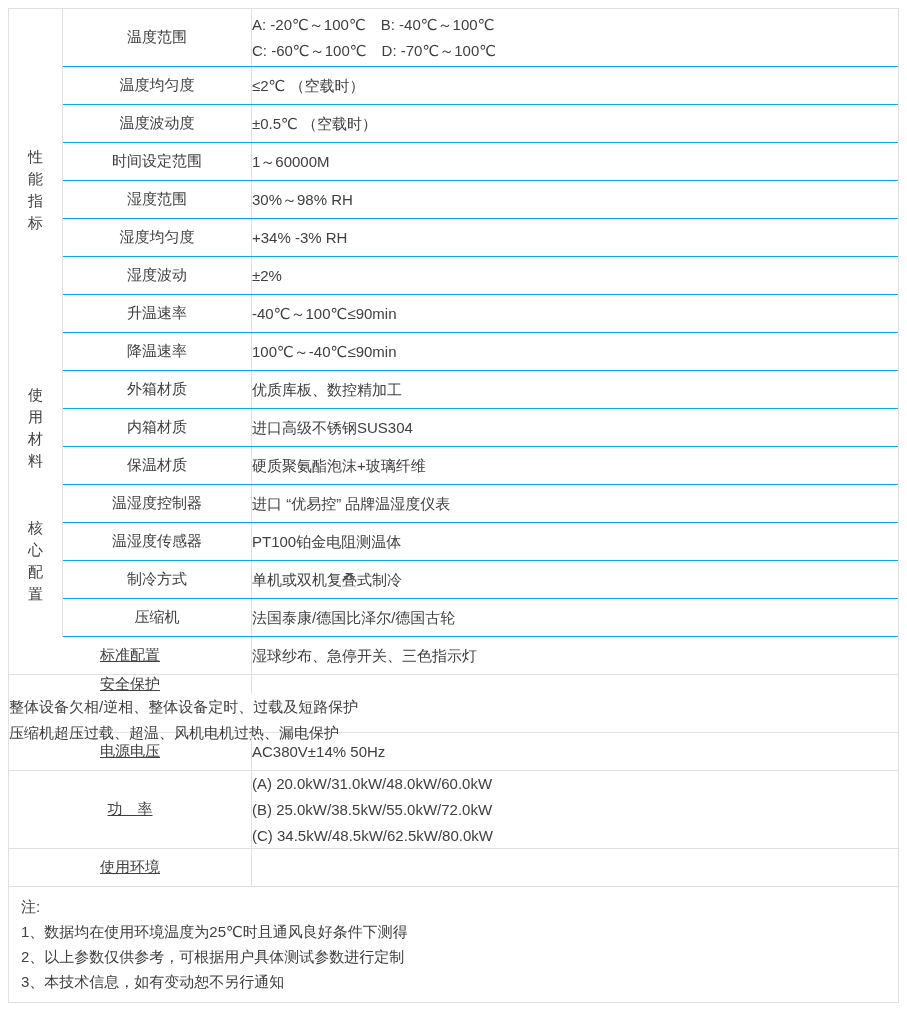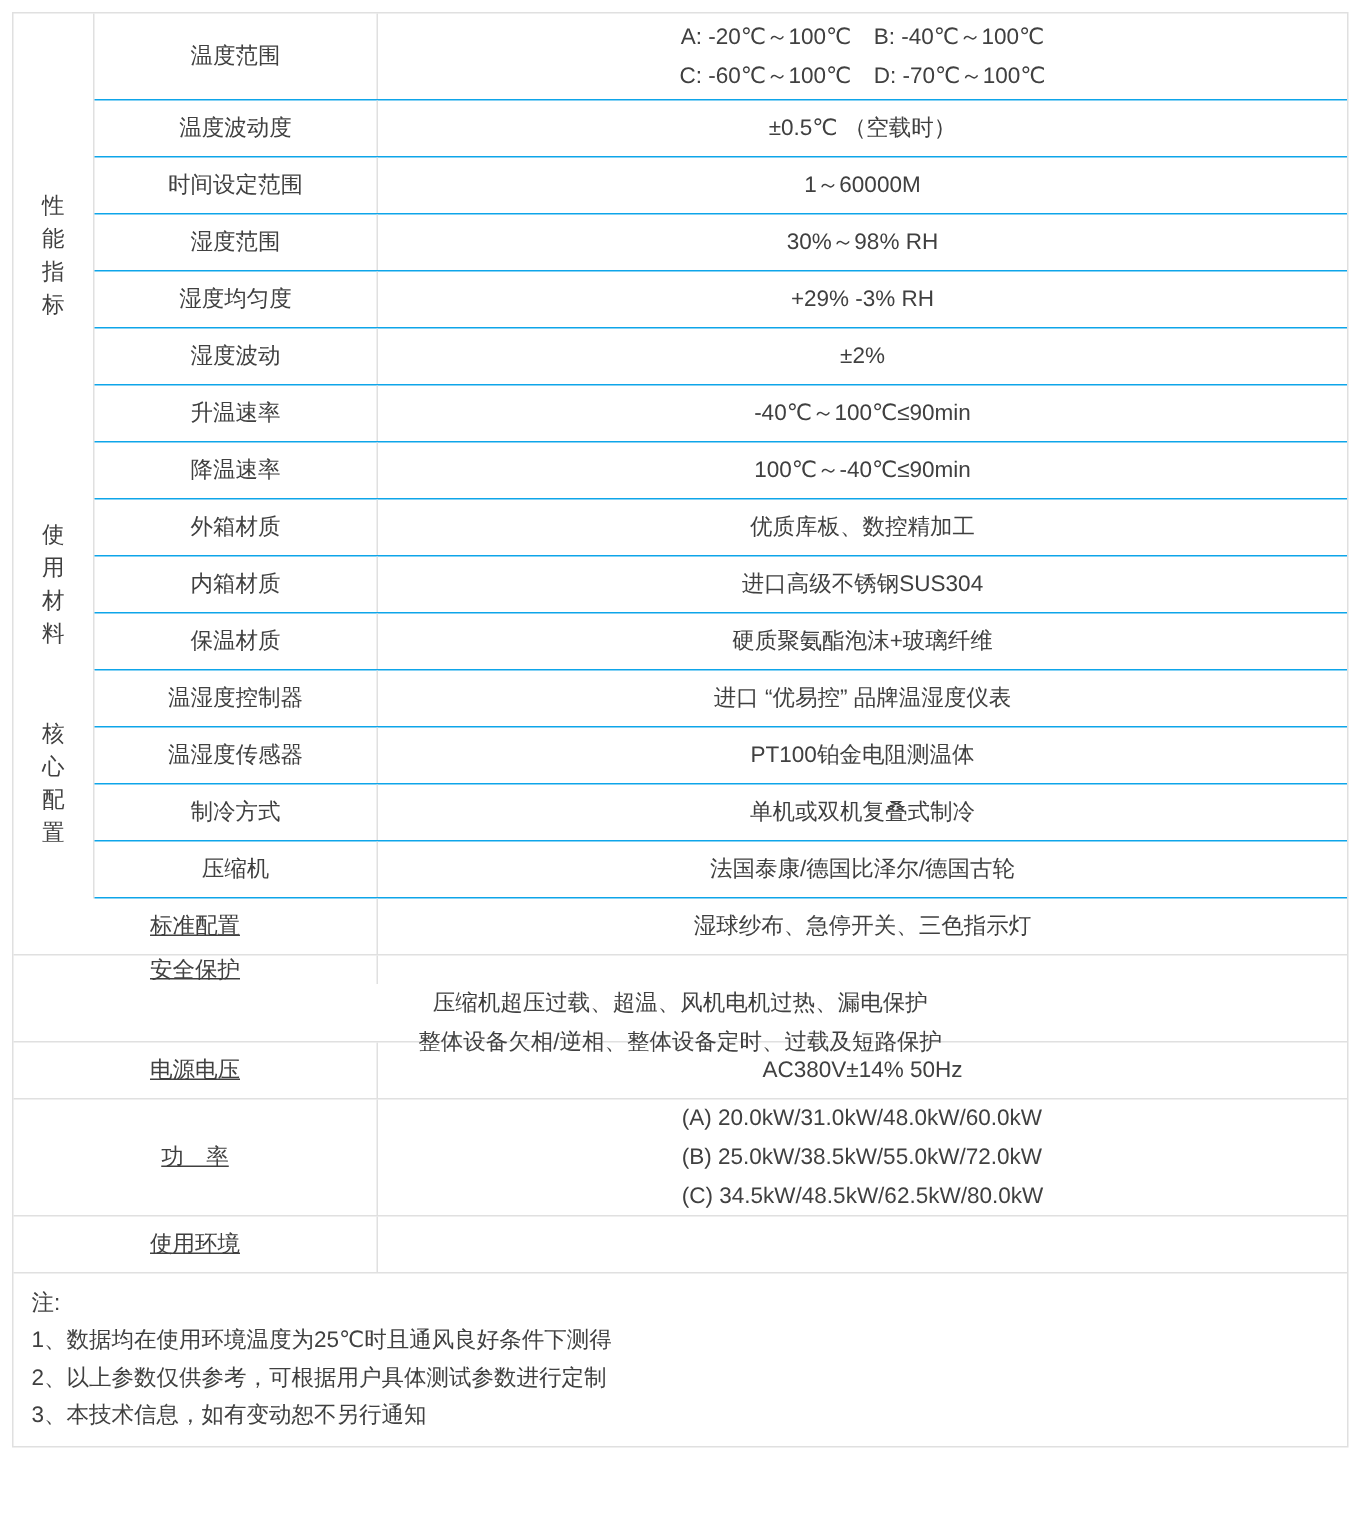--- a/index.html
+++ b/index.html
@@ -38,21 +38,21 @@
   .mrow.h58 { height: 58px; flex-direction: column; }
   .mrow.h78 { height: 78px; }
   .mlabel {
     width: 243px;
     border-right: 1px solid #e0e0e0;
     display: flex; align-items: center; justify-content: center; text-decoration: underline;
   }
   .vcell {
     flex: 1;
     display: flex; flex-direction: column;
-    align-items: center; justify-content: center;
+    align-items: flex-start; justify-content: center;
     line-height: 26px;
     text-align: center;
   }
   .pblock { text-align: left; }
   .notes { padding: 7px 12px 8px 12px; line-height: 25px; }
 </style>
 </head>
 <body>
 
 <div class="box">
@@ -66,41 +66,47 @@
     </div>
     <div class="brows">
       <div class="row h58">
         <div class="pcell">温度范围</div>
         <div class="vcell">
           <div>A: -20℃～100℃　B: -40℃～100℃</div>
           <div>C: -60℃～100℃　D: -70℃～100℃</div>
         </div>
       </div>
       <div class="row">
+        <div class="pcell">温度均匀度</div>
+        <div class="vcell">
+          <div>≤2℃ （空载时）</div>
+        </div>
+      </div>
+      <div class="row">
         <div class="pcell">温度波动度</div>
         <div class="vcell">
           <div>±0.5℃ （空载时）</div>
         </div>
       </div>
       <div class="row">
         <div class="pcell">时间设定范围</div>
         <div class="vcell">
           <div>1～60000M</div>
         </div>
       </div>
       <div class="row">
         <div class="pcell">湿度范围</div>
         <div class="vcell">
           <div>30%～98% RH</div>
         </div>
       </div>
       <div class="row">
         <div class="pcell">湿度均匀度</div>
         <div class="vcell">
-          <div>+29% -3% RH</div>
+          <div>+34% -3% RH</div>
         </div>
       </div>
       <div class="row">
         <div class="pcell">湿度波动</div>
         <div class="vcell">
           <div>±2%</div>
         </div>
       </div>
       <div class="row">
         <div class="pcell">升温速率</div>
@@ -184,22 +190,22 @@
   <div class="mrow">
     <div class="mlabel">标准配置</div>
     <div class="vcell">
       <div>湿球纱布、急停开关、三色指示灯</div>
     </div>
   </div>
 
   <div class="mrow h58">
     <div class="mlabel">安全保护</div>
     <div class="vcell">
+      <div>整体设备欠相/逆相、整体设备定时、过载及短路保护</div>
       <div>压缩机超压过载、超温、风机电机过热、漏电保护</div>
-      <div>整体设备欠相/逆相、整体设备定时、过载及短路保护</div>
     </div>
   </div>
 
   <div class="mrow">
     <div class="mlabel">电源电压</div>
     <div class="vcell">
       <div>AC380V±14% 50Hz</div>
     </div>
   </div>
 

